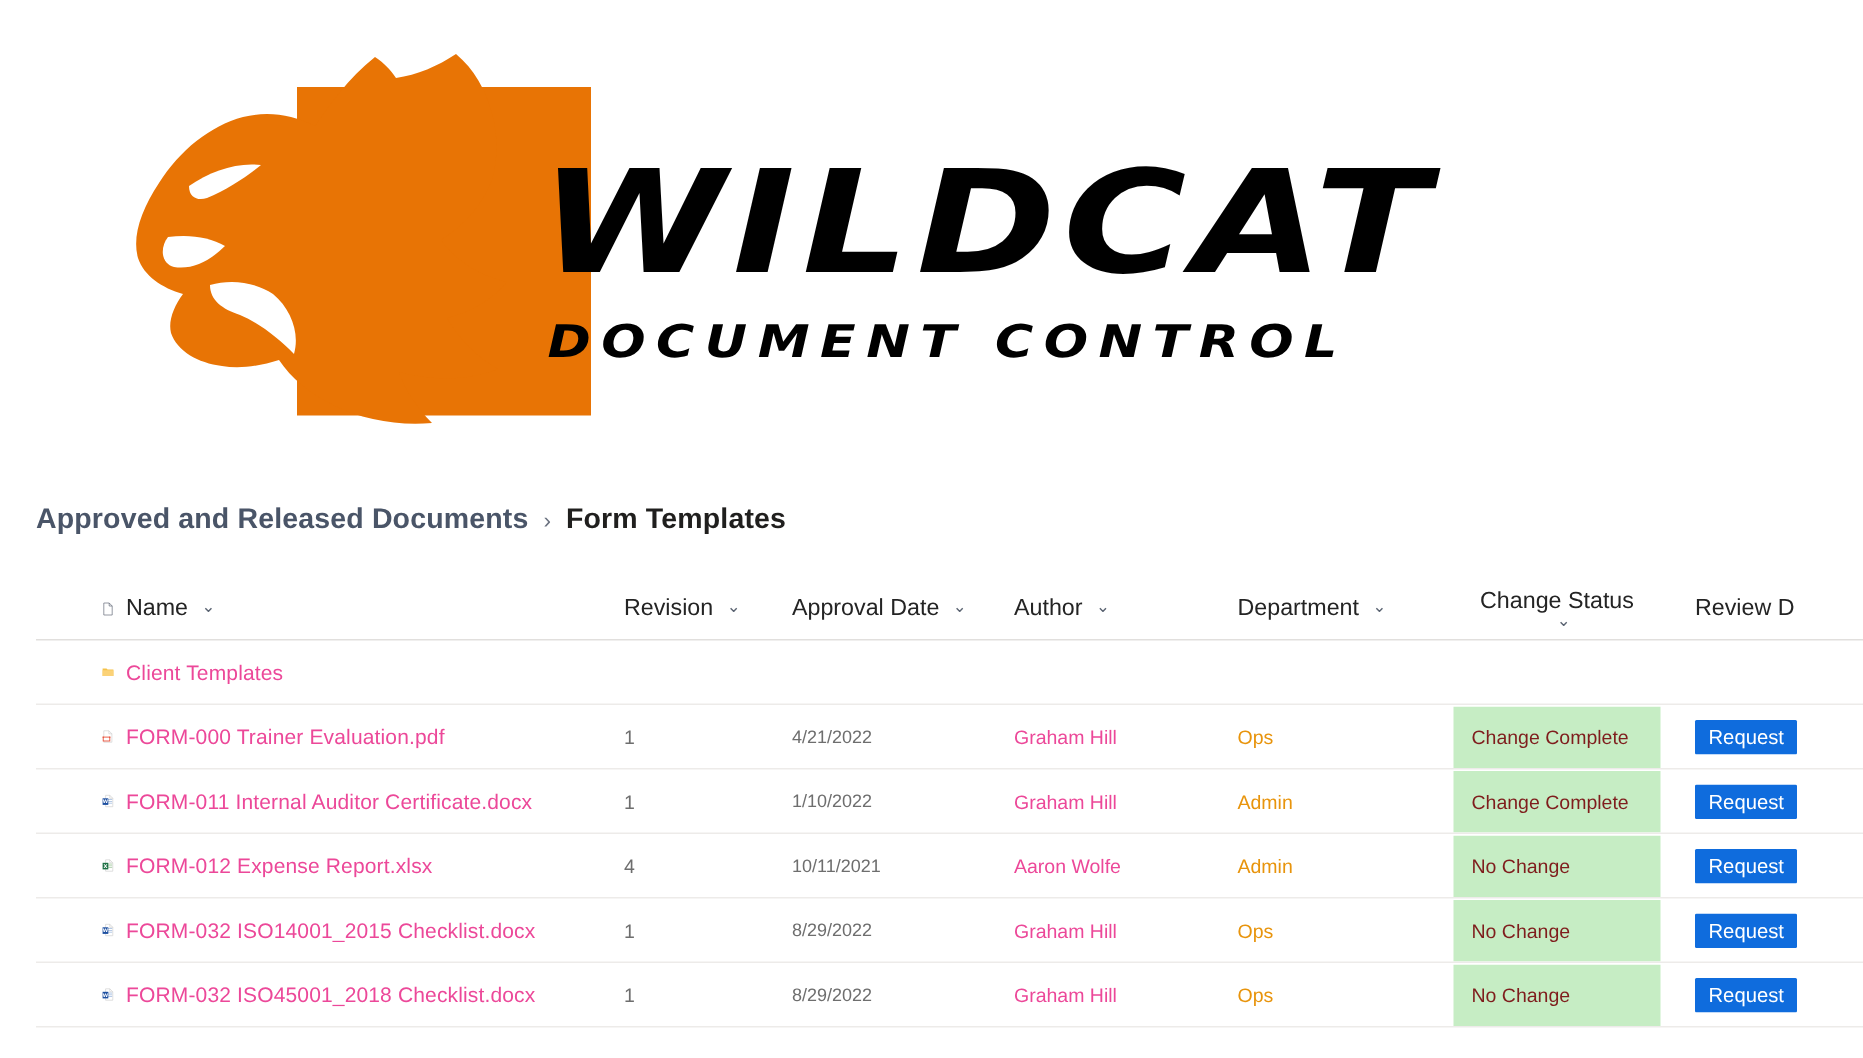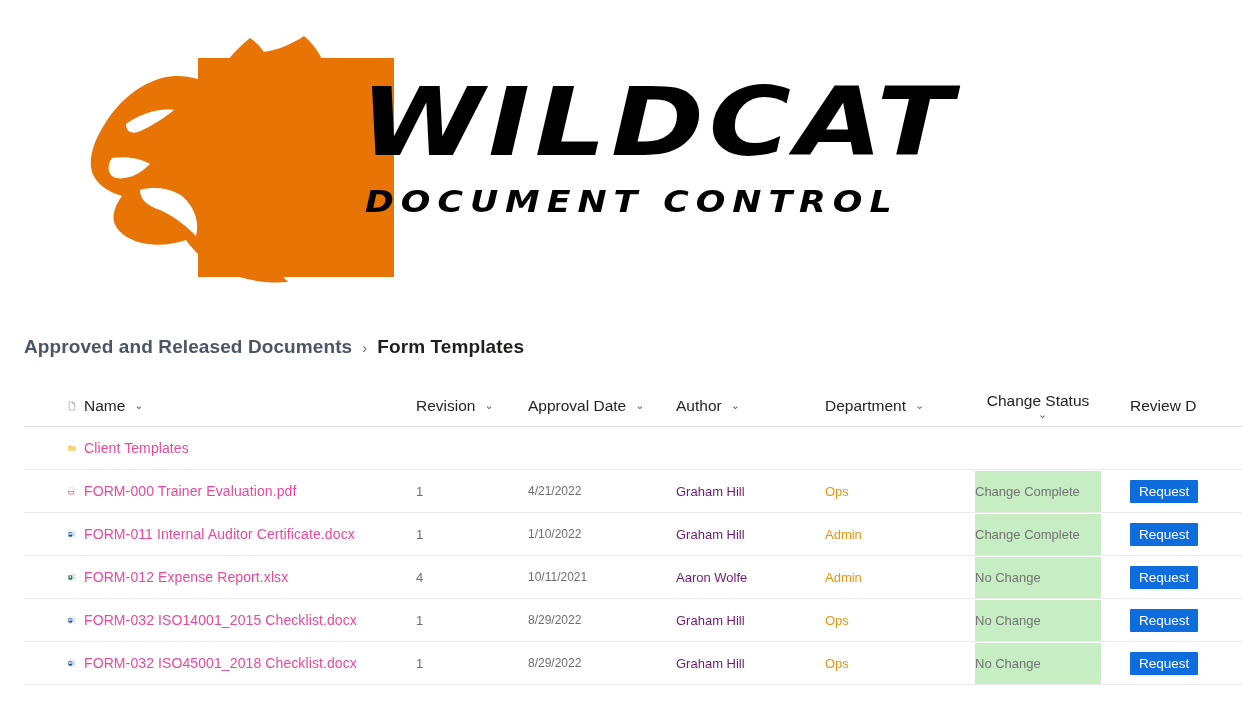--- a/index.html
+++ b/index.html
@@ -34,21 +34,21 @@
     position: absolute;
     left: 82px;
     top: 32px;
     width: 330px;
     height: 252px;
   }
   .cat-wrap svg { display: block; }
   .wordmark {
     position: absolute;
     left: 360px;
-    top: 74px;
+    top: 101px;
     width: 800px;
     height: 170px;
   }
   .wordmark-main {
     position: absolute;
     left: 0;
     top: 0;
     font-family: "DejaVu Sans", sans-serif;
     font-style: italic;
     font-weight: 700;
@@ -153,32 +153,33 @@
     color: #5b6472;
     font-size: 11px;
     line-height: 1;
     transform: translateY(-1px);
   }
 
   .name-text { color: #ec4899; font-size: 14px; letter-spacing: .1px; }
   .dept { color: #e8940c; font-size: 13px; }
   .rev-val { color: #6e6e6e; font-size: 13px; }
   .date-val { color: #6e6e6e; font-size: 12px; }
-  .author-val { color: #701a75; font-size: 13px; }
+  .author-val { color: #ec4899; font-size: 13px; }
 
   
   .status-chip {
-    width: 126px;
+    width: 138px;
     height: 41px;
     margin-left: 8px;
     display: flex;
     align-items: center;
+    padding-left: 12px;
     box-sizing: border-box;
     background: var(--status-green, #c6edc4);
-    color: #737373;
+    color: #7f1d1d;
     font-size: 13px;
   }
   .status-chip.empty { background: transparent; }
 
   .req-btn {
     display: inline-flex;
     align-items: center;
     justify-content: center;
     height: 23px;
     padding: 0 9px;

